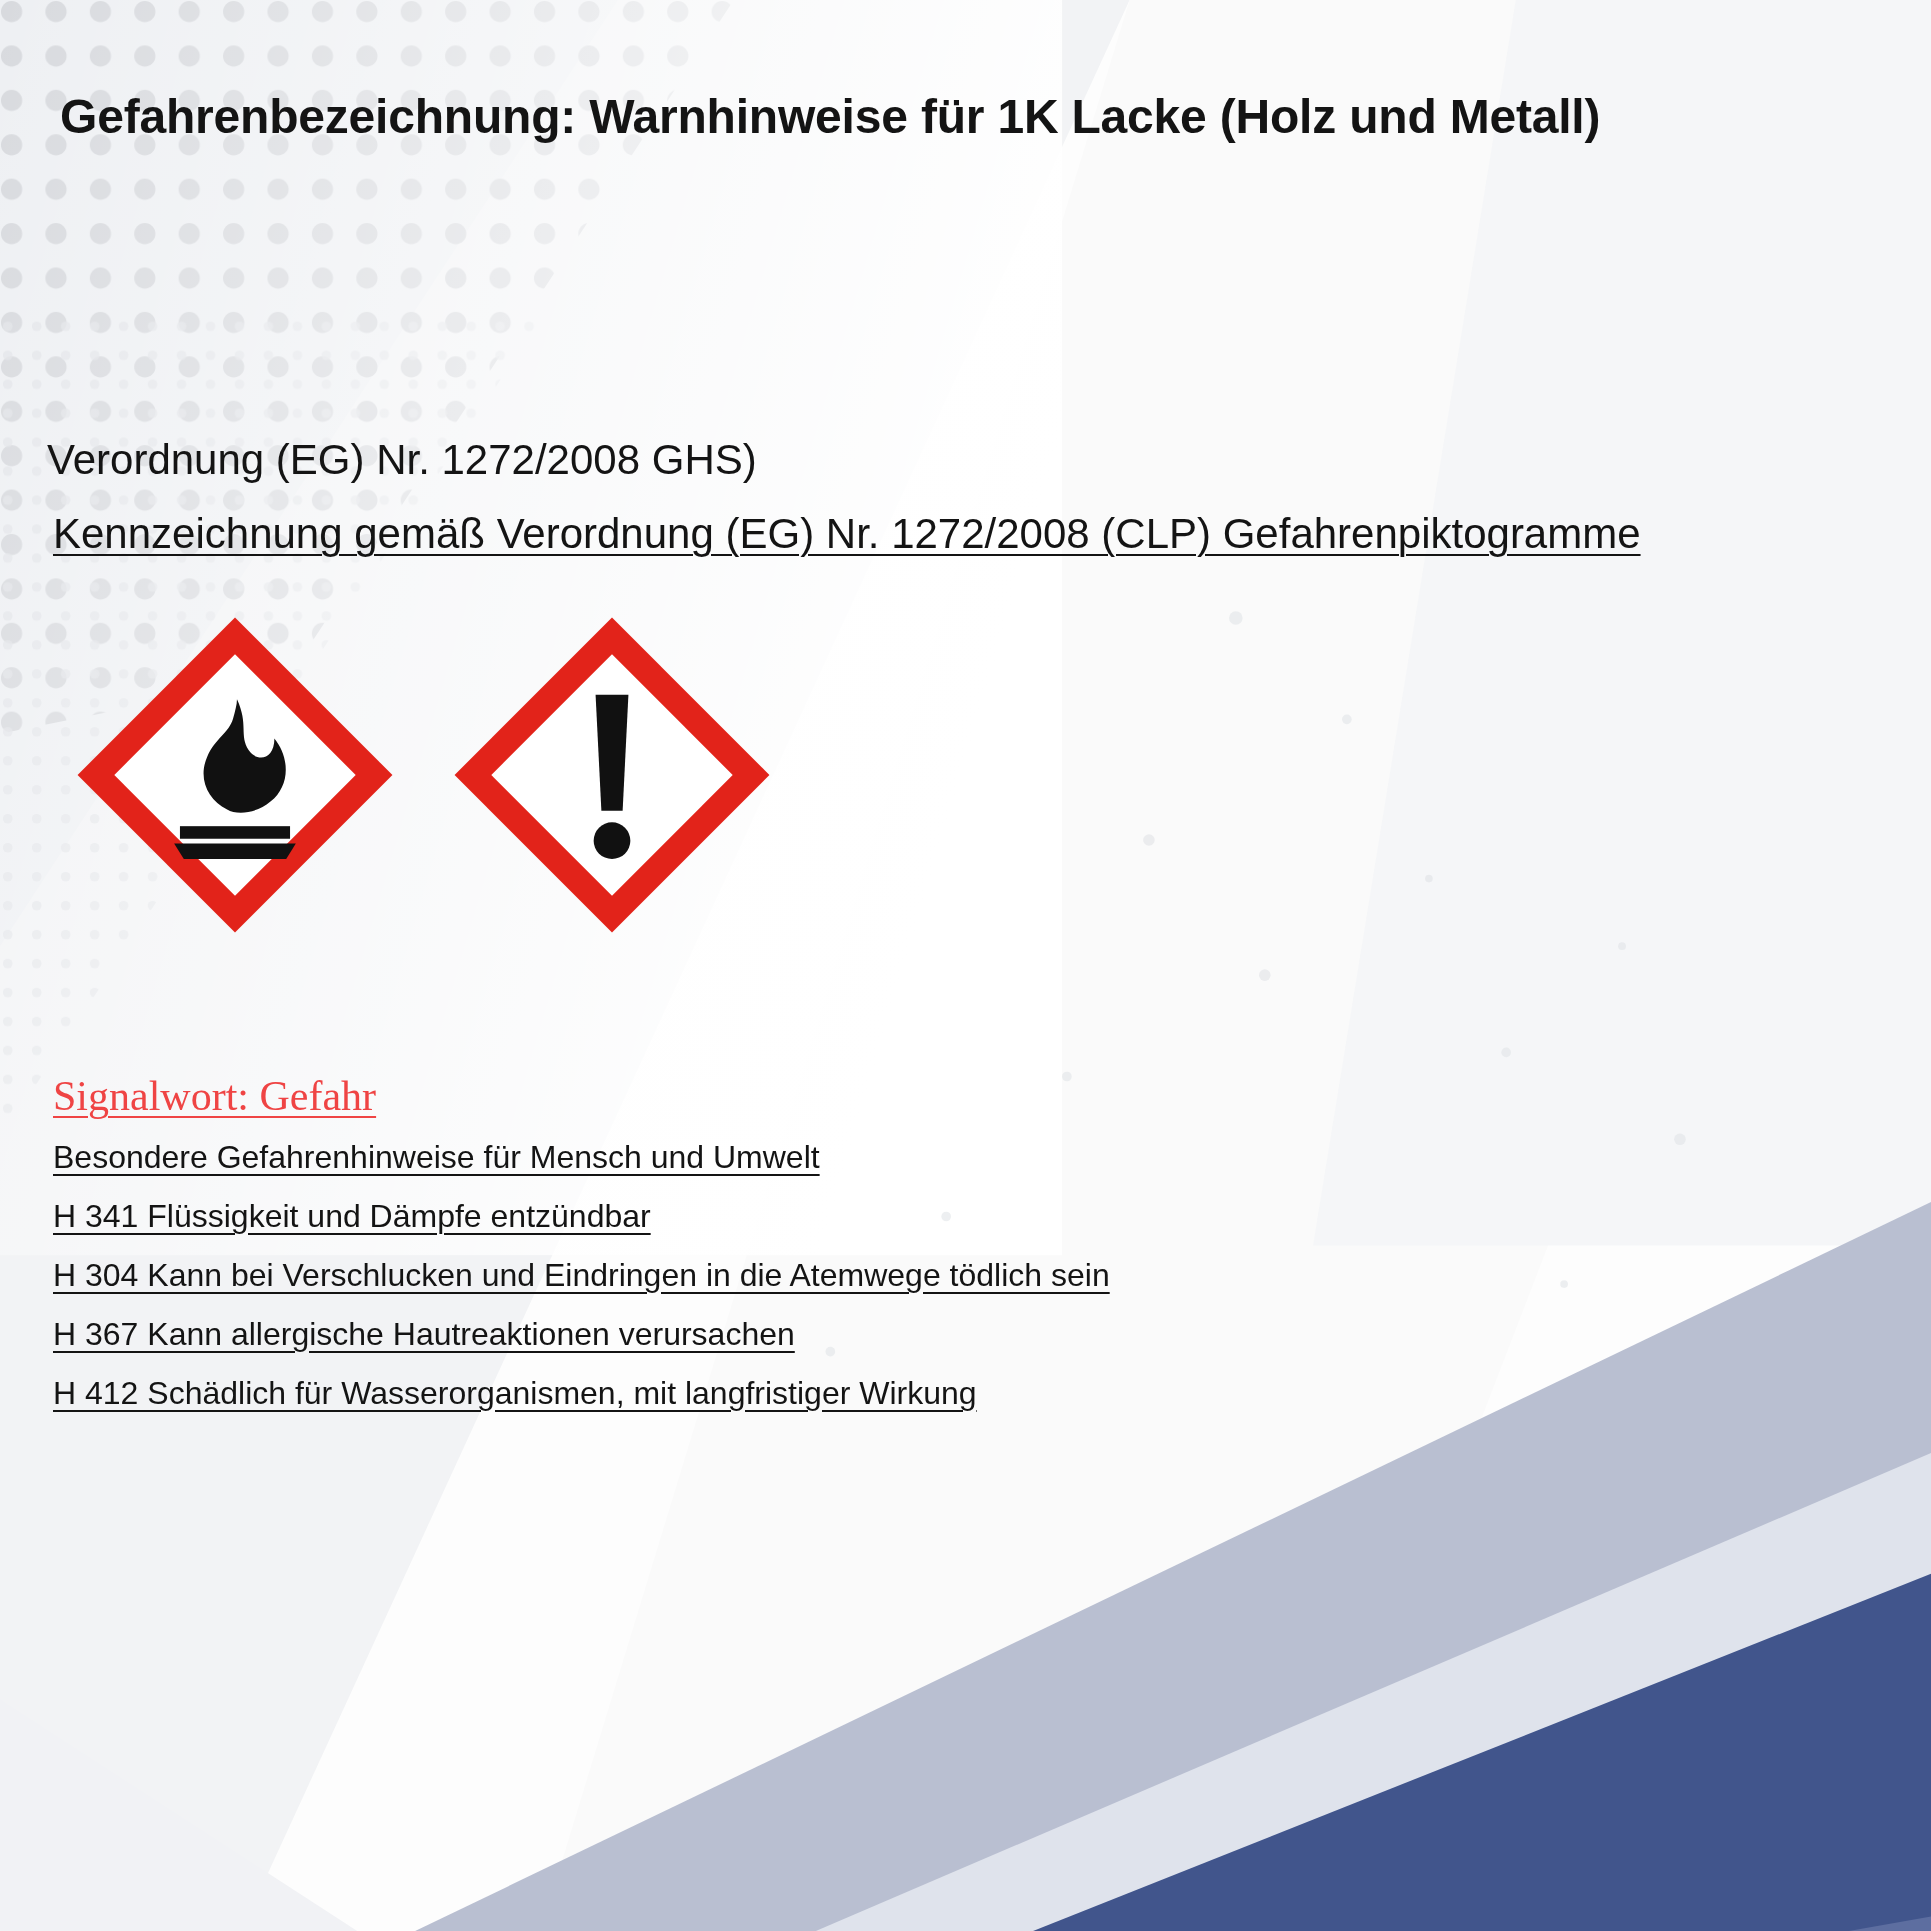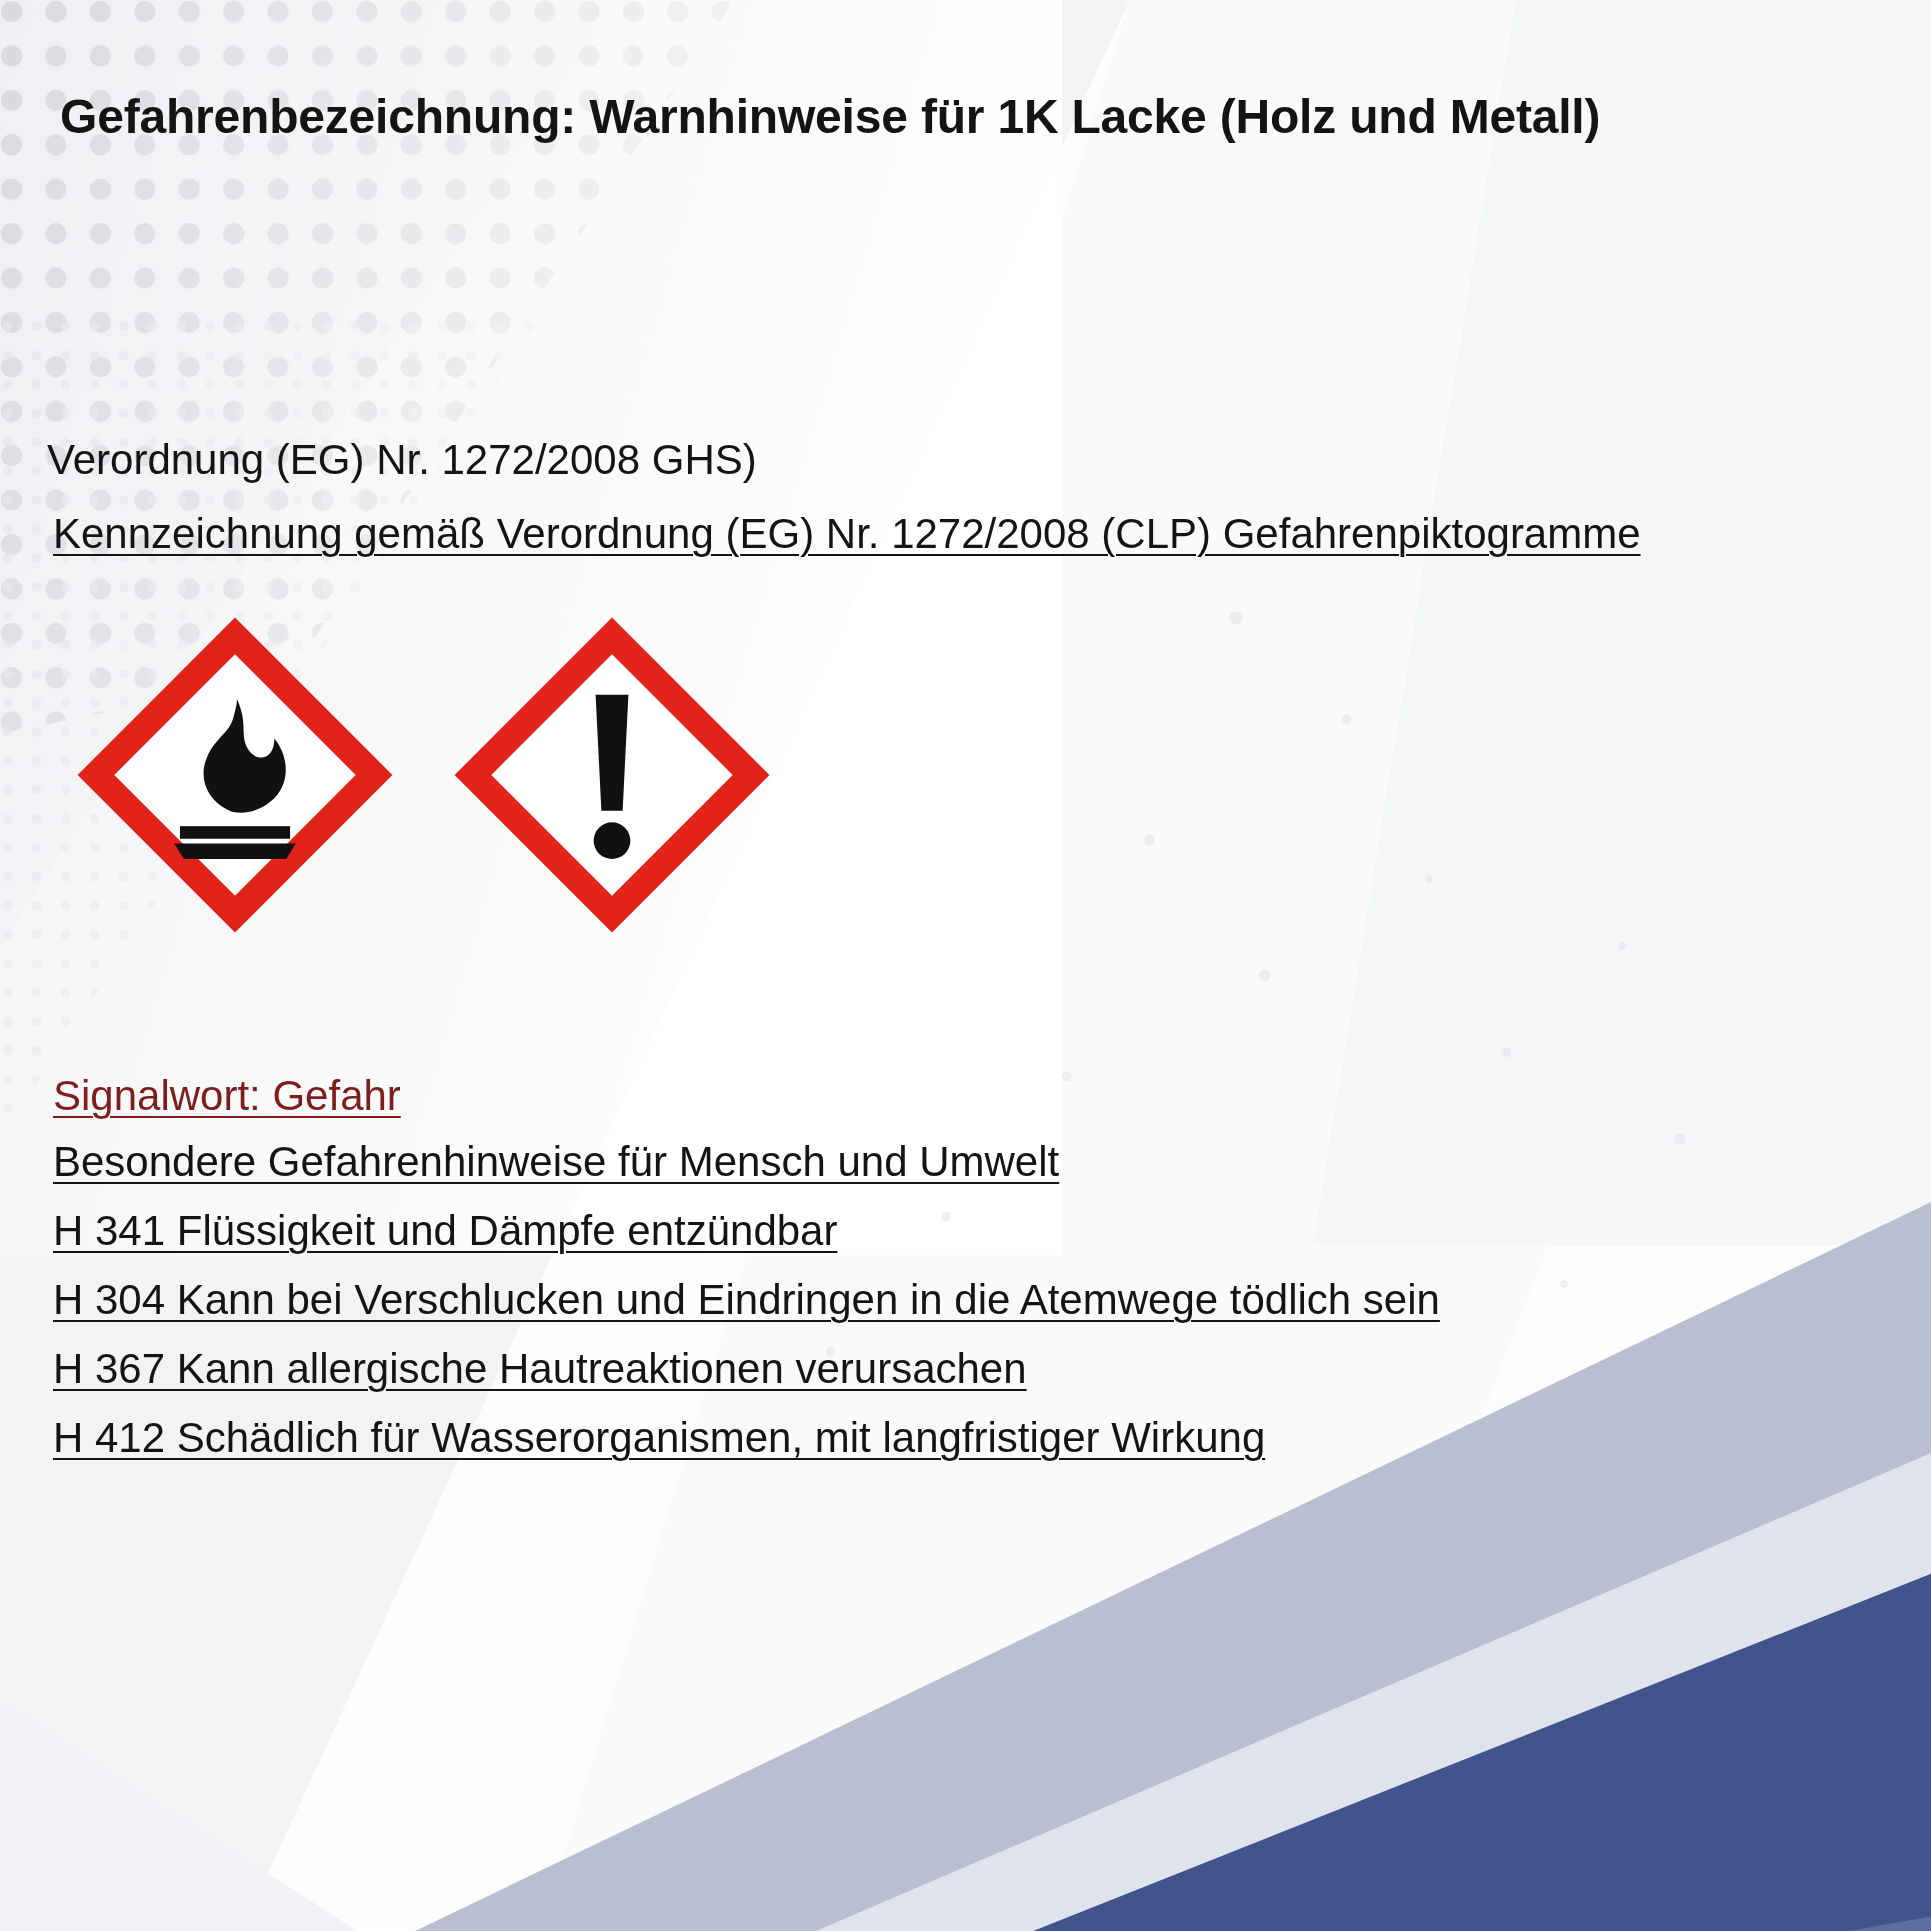--- a/index.html
+++ b/index.html
@@ -90,34 +90,35 @@
     position: relative;
   }
   .picto svg { display: block; }
 
   
   .signal {
     position: absolute;
     left: 53px;
     top: 1072px;
     font-size: 42px;
-    color: #7f1d1d;
+    color: #ef4444;
     white-space: nowrap;
     text-decoration: underline;
     text-underline-offset: 5.8px;
     text-decoration-thickness: 1.9px;
+    font-family: Liberation Serif, serif;
   }
   .h-list {
     position: absolute;
     left: 53px;
     top: 1141px;
     width: 1767px;
   }
   .h-item {
-    font-size: 42px;
+    font-size: 32px;
     line-height: 1.0;
     color: #141414;
     white-space: nowrap;
     text-decoration: underline;
     text-underline-offset: 5.8px;
     text-decoration-thickness: 1.9px;
     margin-bottom: 27px;
   }
 </style>
 </head>

